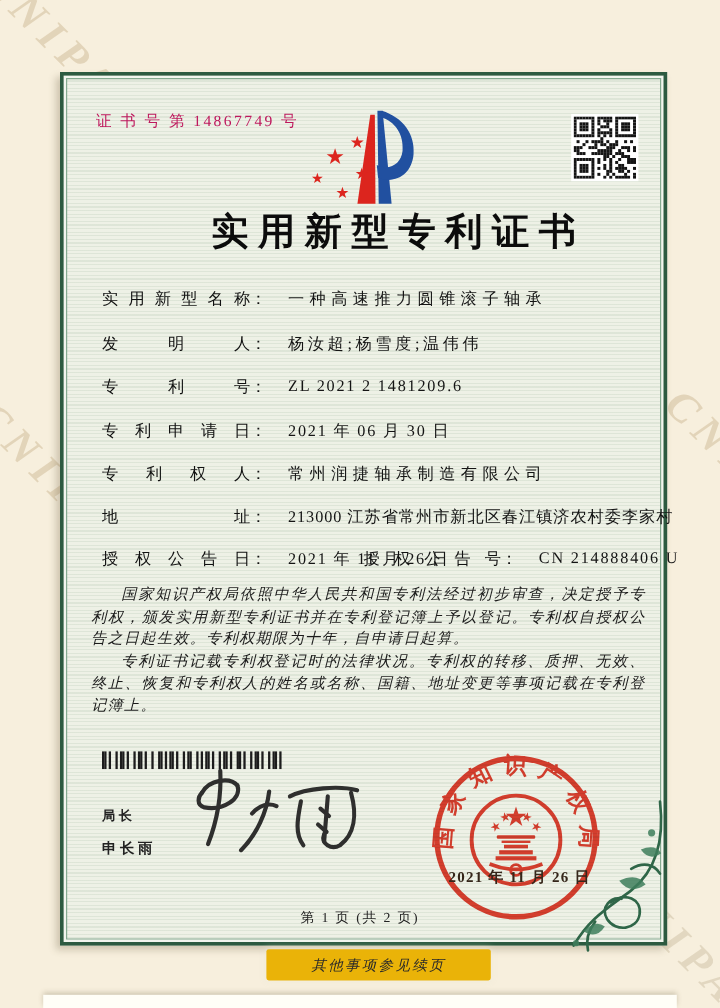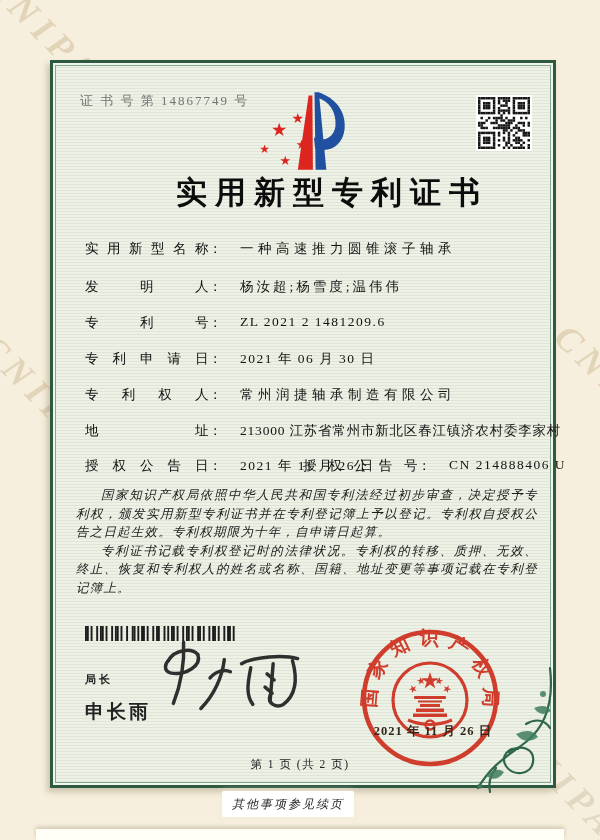--- a/index.html
+++ b/index.html
@@ -21,21 +21,21 @@
   .wm7{left:492px;top:762px;color:rgba(195,180,150,0.4);}
 
   
   .frame{position:absolute;left:50px;top:60px;width:506px;height:728px;
     background:#eef1e6;
     background-image:repeating-linear-gradient(0deg,rgba(125,158,128,0.14) 0px,rgba(125,158,128,0.14) 1px,rgba(255,255,255,0) 1px,rgba(255,255,255,0) 3px);
     border:3px solid #2c5a40;
     box-shadow:inset 0 0 0 2px #f2f5ee, inset 0 0 0 3px #84a98f, -3px 4px 6px rgba(110,95,65,0.30);
     box-sizing:border-box;}
 
-  .certno{position:absolute;left:80px;top:92px;font-size:13px;letter-spacing:2px;color:#737373;}
+  .certno{position:absolute;left:80px;top:92px;font-size:13px;letter-spacing:2px;color:#be185d;}
 
   .logo{position:absolute;left:250px;top:88px;width:100px;height:86px;}
   .qr{position:absolute;left:476px;top:95px;width:56px;height:56px;background:#fff;padding:2px;box-sizing:border-box;}
 
   .title{position:absolute;left:0;top:172px;width:100%;text-align:center;font-size:31px;font-weight:bold;
     letter-spacing:8px;color:#0c0c0c;padding-left:32px;}
 
   .row{position:absolute;left:85px;width:465px;height:20px;font-size:13.5px;color:#141414;white-space:nowrap;}
   .jlabel{display:inline-flex;justify-content:space-between;width:137px;vertical-align:top;color:#111;}
   .jlabel2{width:128px;}
@@ -46,31 +46,31 @@
   .v-addr{letter-spacing:0.8px;}
   .col2{position:absolute;left:218px;top:0;}
 
   .paras{position:absolute;left:76px;top:486px;width:462px;font-size:12.5px;line-height:18.6px;
     font-style:italic;letter-spacing:1.2px;color:#1b1b1b;text-align:justify;}
   .paras p{margin:0;text-indent:2em;}
 
   .barcode{position:absolute;left:85px;top:626px;width:153px;height:15px;}
 
   .sig-title{position:absolute;left:85px;top:672px;font-size:11px;font-weight:600;letter-spacing:3px;color:#222;}
-  .sig-name{position:absolute;left:85px;top:699px;font-size:19px;font-weight:600;letter-spacing:3px;color:#222;}
+  .sig-name{position:absolute;left:85px;top:699px;font-size:12px;font-weight:600;letter-spacing:3px;color:#222;}
   .signature{position:absolute;left:152px;top:636px;width:168px;height:92px;}
 
   .seal{position:absolute;left:358px;top:626px;width:144px;height:144px;mix-blend-mode:multiply;opacity:0.93;}
   .seal-date{position:absolute;left:358px;top:723px;width:150px;text-align:center;font-size:12.5px;
     letter-spacing:1px;color:#35261a;font-weight:600;}
 
   .pageinfo{position:absolute;left:0;top:757px;width:100%;text-align:center;font-size:11.5px;
     letter-spacing:1.5px;color:#222;}
 
-  .cont-box{position:absolute;left:222px;top:791px;width:132px;height:26px;background:#ffffff;
+  .cont-box{position:absolute;left:222px;top:791px;width:187px;height:26px;background:#eab308;
     border-radius:2px;box-shadow:0 0 6px rgba(240,235,215,0.9);}
   .cont-note{width:100%;text-align:center;font-size:12px;font-style:italic;letter-spacing:2px;
     color:#2a2a2a;line-height:26px;}
 
   .next-edge{position:absolute;left:36px;top:829px;width:528px;height:11px;background:#fffef7;
     box-shadow:0 -2px 4px rgba(105,92,60,0.28);}
 
   .flourish{position:absolute;left:446px;top:664px;width:120px;height:132px;pointer-events:none;}
 </style>
 </head>

